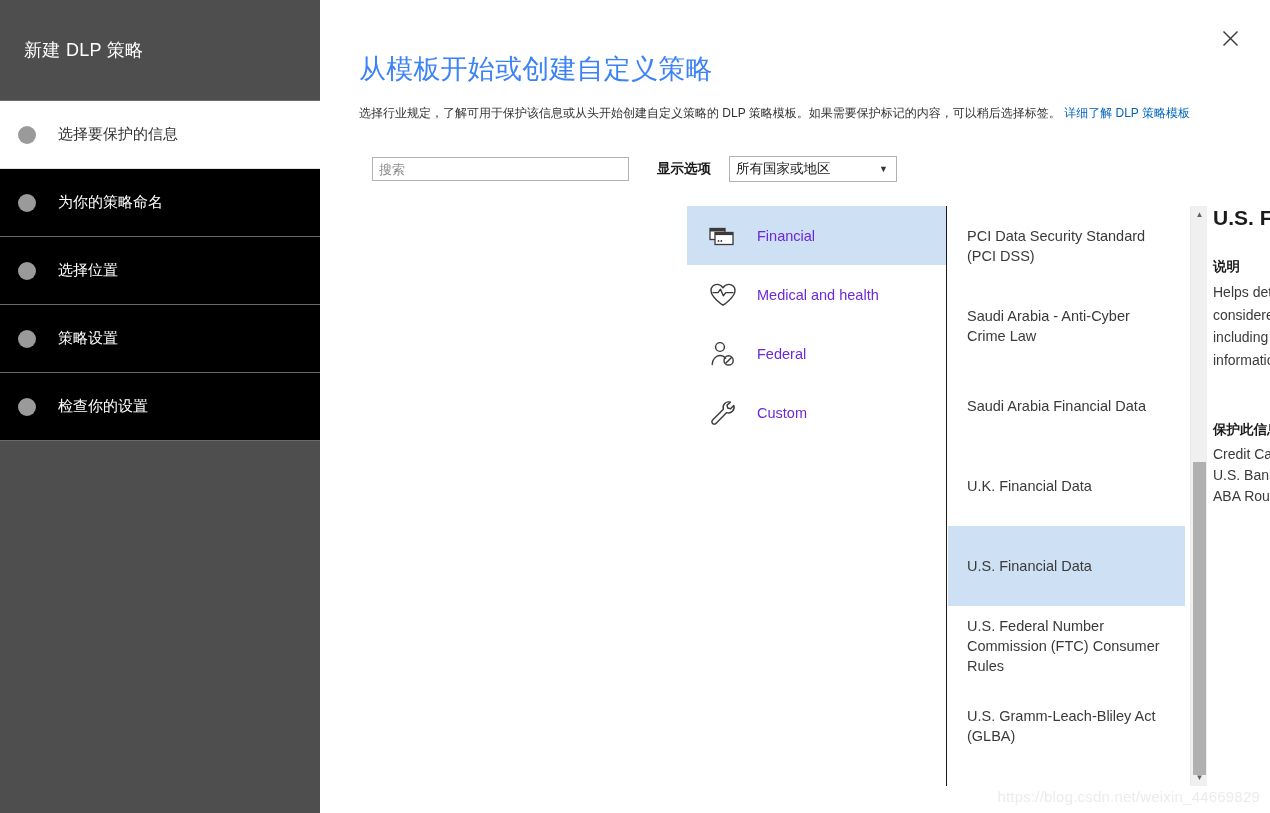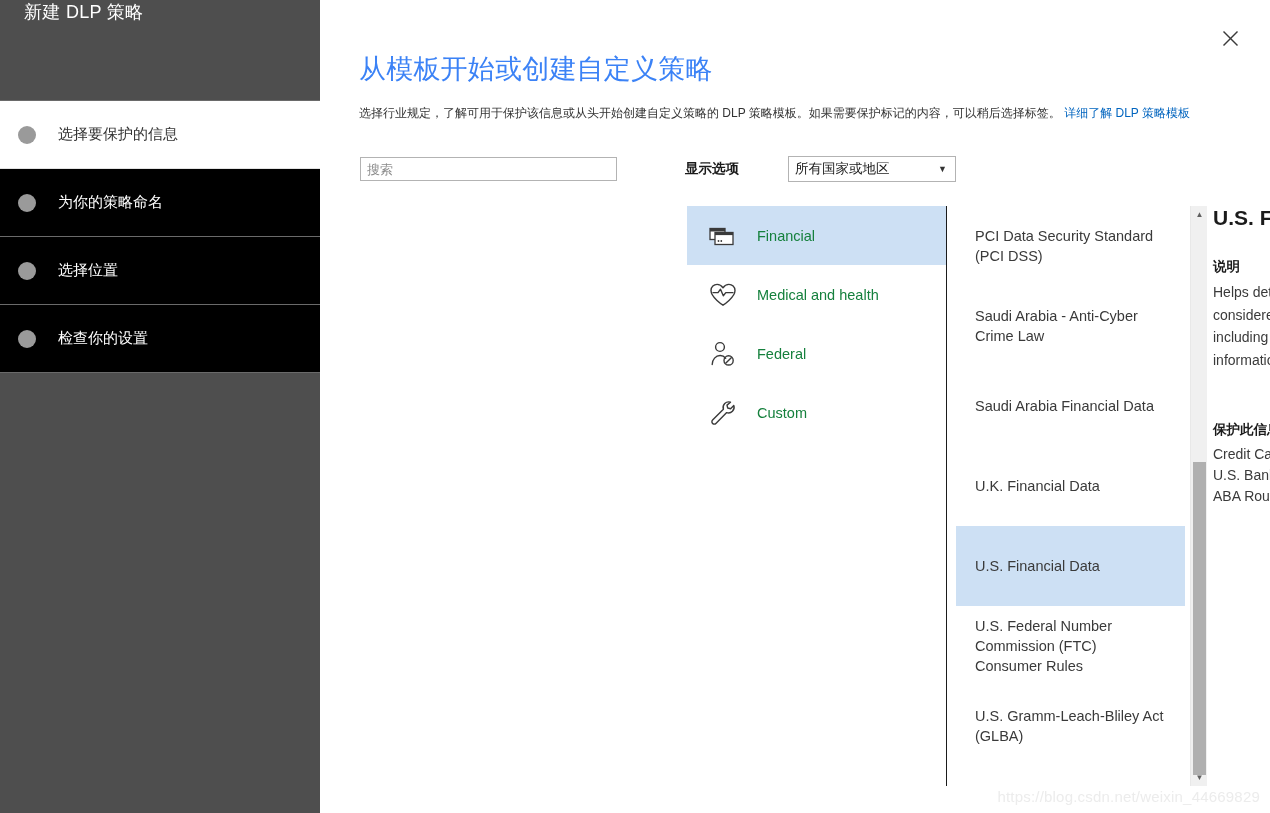--- a/index.html
+++ b/index.html
@@ -15,21 +15,21 @@
   #root { position: relative; width: 1270px; height: 813px; background:#fff; }
 
   
   .sidebar {
     position: absolute; left: 0; top: 0;
     width: 320px; height: 813px;
     background: #4e4e4e;
   }
   .sidebar-header {
     height: 100px;
-    display: flex; 
+    display: flex; align-items: center;
     padding-left: 24px;
     background: #4e4e4e;
   }
   .sidebar-title {
     color: #ffffff;
     font-size: 18px;
     font-weight: 400;
     letter-spacing: .3px;
   }
   .steps { border-top: 1px solid #6a6a6a; }
@@ -74,36 +74,36 @@
     letter-spacing: .2px;
   }
   .page-desc {
     position: absolute; left: 39px; top: 101px; width: 873px;
     font-size: 12px; color: #333333; line-height: 24px;
   }
   .page-desc .lnk { color: #0064bf; text-decoration: none; cursor: pointer; }
 
   
   .filter-row {
-    position: absolute; left: 40px; top: 156px;
-    display: flex; align-items: center; gap: 40px;
+    position: absolute; left: 52px; top: 156px;
+    display: flex; align-items: center;
   }
   .search-box {
     width: 257px; height: 24px;
     border: 1px solid #b3b3b3;
     background: #fff;
     font-family: inherit;
     font-size: 13px;
     color: #333;
     padding: 0 6px;
     outline: none;
   }
   .search-box::placeholder { color: #8a8a8a; }
   .filter-label {
-    margin-left: 28px; margin-right: 9px;
+    margin-left: 28px; margin-right: 18px;
     font-size: 13.5px; font-weight: bold; color: #1b1b1b;
   }
   .select-wrap {
     position: relative;
     width: 168px; height: 26px;
     border: 1px solid #b3b3b3;
     background: #fff;
     display: flex; align-items: center;
     padding: 0 6px;
     cursor: pointer;
@@ -132,29 +132,29 @@
     padding-left: 21px;
     cursor: pointer;
   }
   .cat-item.selected { background: #cde0f4; }
   .cat-icon {
     width: 30px; height: 30px;
     flex: 0 0 auto; margin-right: 19px;
     display: flex; align-items: center; justify-content: center;
     color: #3a3a3a;
   }
-  .cat-label { font-size: 14.5px; color: #15803d; }
+  .cat-label { font-size: 14.5px; color: #6d28d9; }
 
   .list-col {
     position: absolute; left: 261px; top: 0;
     width: 259px; height: 580px;
     background: #fff;
     overflow: hidden;
   }
-  .list-inner { position: relative; width: 237px; padding-left: 8px; }
+  .list-inner { position: relative; width: 237px; }
   .tpl-item {
     min-height: 80px;
     display: flex; align-items: center;
     padding: 6px 20px 6px 19px;
     font-size: 14.5px; color: #3a3a3a;
     line-height: 20px;
     cursor: pointer;
   }
   .tpl-item.selected { background: #cde0f4; }
 
@@ -220,20 +220,24 @@
         <span class="step-dot"></span>
         <span class="step-label">选择要保护的信息</span>
       </div>
       <div class="step">
         <span class="step-dot"></span>
         <span class="step-label">为你的策略命名</span>
       </div>
       <div class="step">
         <span class="step-dot"></span>
         <span class="step-label">选择位置</span>
+      </div>
+      <div class="step">
+        <span class="step-dot"></span>
+        <span class="step-label">策略设置</span>
       </div>
       <div class="step">
         <span class="step-dot"></span>
         <span class="step-label">检查你的设置</span>
       </div>
     </div>
   </div>
 
   <div class="main">
 

